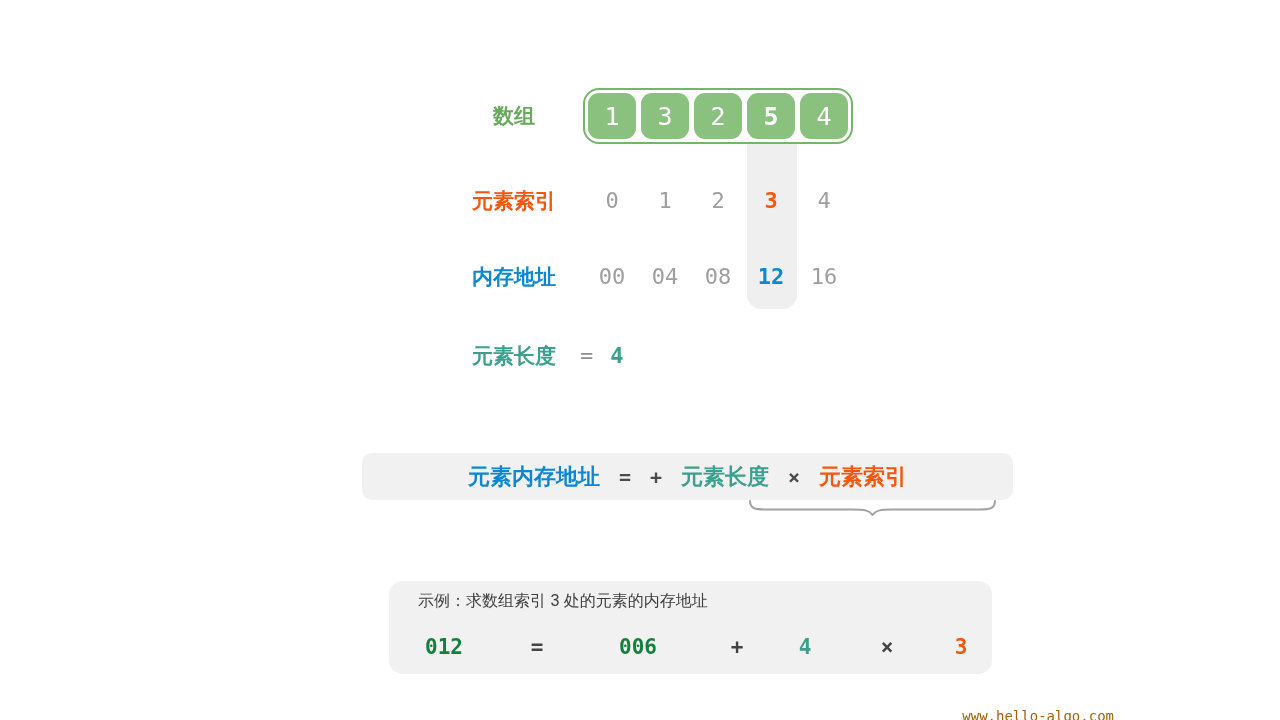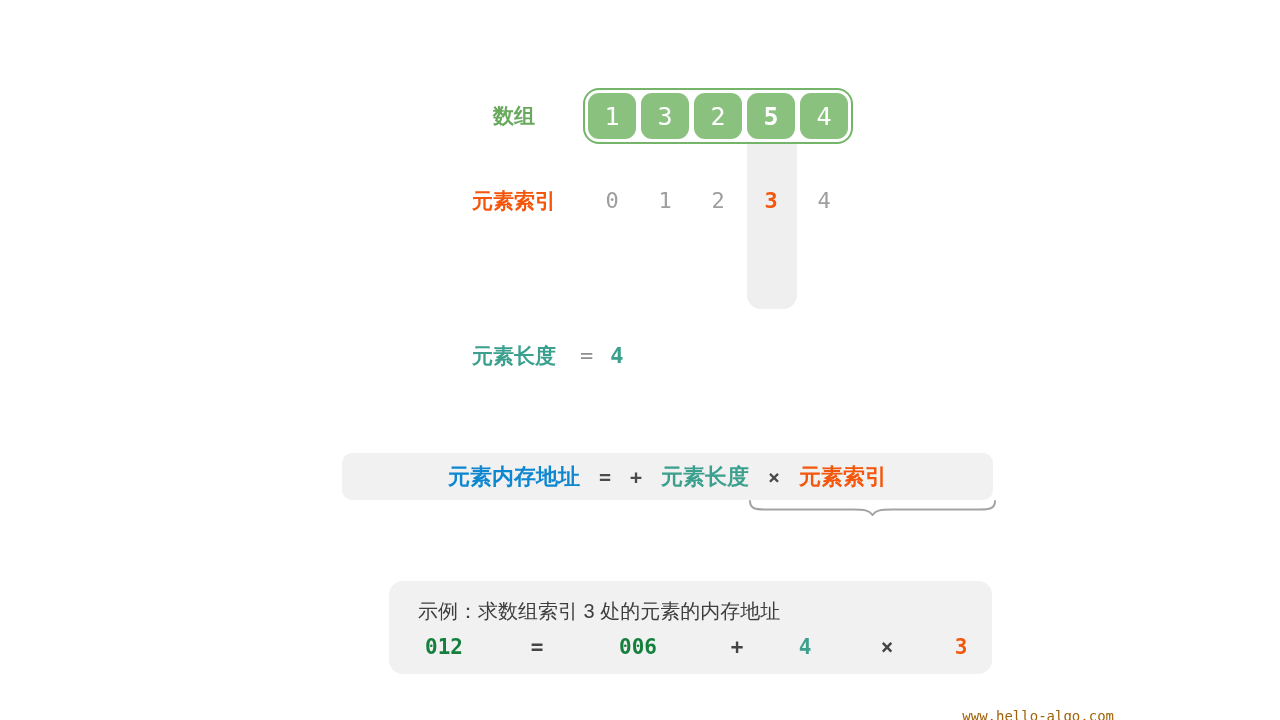--- a/index.html
+++ b/index.html
@@ -29,39 +29,39 @@
                font-family:"DejaVu Sans Mono",monospace;font-size:22px;color:#9e9e9e;}
   .numrow span.hl-orange{color:#f4560c;font-weight:700;}
   .numrow span.hl-blue{color:#0e87d1;font-weight:700;}
 
   .lengthval{position:absolute;left:580px;top:308px;height:32px;line-height:32px;z-index:3;
              font-family:"DejaVu Sans Mono",monospace;font-size:22px;}
   .lengthval .eq{color:#8f8f8f;}
   .lengthval .val{color:#3ca08e;font-weight:700;margin-left:17px;}
 
   
-  .formula-box{position:absolute;left:342px;top:421px;width:651px;height:47px;
+  .formula-box{position:absolute;left:362px;top:421px;width:651px;height:47px;
                background:#f1f1f1;border-radius:10px;display:flex;align-items:center;
                justify-content:center;gap:19px;}
   .formula-box .term{font-size:22px;font-weight:700;white-space:nowrap;}
   .formula-box .op{font-family:"DejaVu Sans Mono",monospace;font-size:20px;
                    font-weight:700;color:#4a4a4a;}
   .t-blue{color:#0e87d1;} .t-teal{color:#3ca08e;} .t-orange{color:#f4560c;}
 
   .brace{position:absolute;left:748px;top:468px;z-index:2;}
   .annot{position:absolute;width:220px;height:26px;line-height:26px;text-align:center;
          font-size:19px;color:#9b9b9b;}
   .annot1{left:527px;top:494px;}
   .annot2{left:762px;top:494px;}
 
   
   .example-box{position:absolute;left:389px;top:549px;width:603px;height:93px;
                background:#f1f1f1;border-radius:14px;}
-  .example-title{position:absolute;left:29px;top:15px;height:30px;line-height:30px;
-                 font-size:20px;font-weight:500;color:#3e3e3e;white-space:nowrap;}
+  .example-title{position:absolute;left:29px;top:5px;height:30px;line-height:30px;
+                 font-size:16px;font-weight:500;color:#3e3e3e;white-space:nowrap;}
   .example-line2 span{position:absolute;top:51px;height:30px;line-height:30px;
                       transform:translateX(-50%);
                       font-family:"DejaVu Sans Mono",monospace;font-size:21px;font-weight:700;}
   .ex-blue{color:#15803d;} .ex-teal{color:#3ca08e;} .ex-orange{color:#f4560c;} .ex-dark{color:#444444;}
 
   .watermark{position:absolute;right:38px;top:676px;
              font-family:"DejaVu Sans Mono",monospace;font-size:14px;color:#a16207;}
 </style>
 </head>
 <body>
@@ -81,20 +81,28 @@
 
   <div class="rowlabel lbl-orange" style="top:153px">元素索引</div>
   <div class="numrow" id="index-values" style="top:153px">
       <span>0</span>
       <span>1</span>
       <span>2</span>
       <span class="hl-orange">3</span>
       <span>4</span>
     </div>
 
+  <div class="rowlabel lbl-blue" style="top:229px">内存地址</div>
+  <div class="numrow" id="addr-values" style="top:229px">
+      <span>00</span>
+      <span>04</span>
+      <span>08</span>
+      <span class="hl-blue">12</span>
+      <span>16</span>
+    </div>
 
   <div class="rowlabel lbl-teal" style="top:308px">元素长度</div>
   <div class="lengthval">
     <span class="eq">=</span><span class="val">4</span>
   </div>
 
   <div class="formula-box" id="formula-terms">
       <span class="term t-blue">元素内存地址</span>
       <span class="op">=</span>
       <span class="op">+</span>

